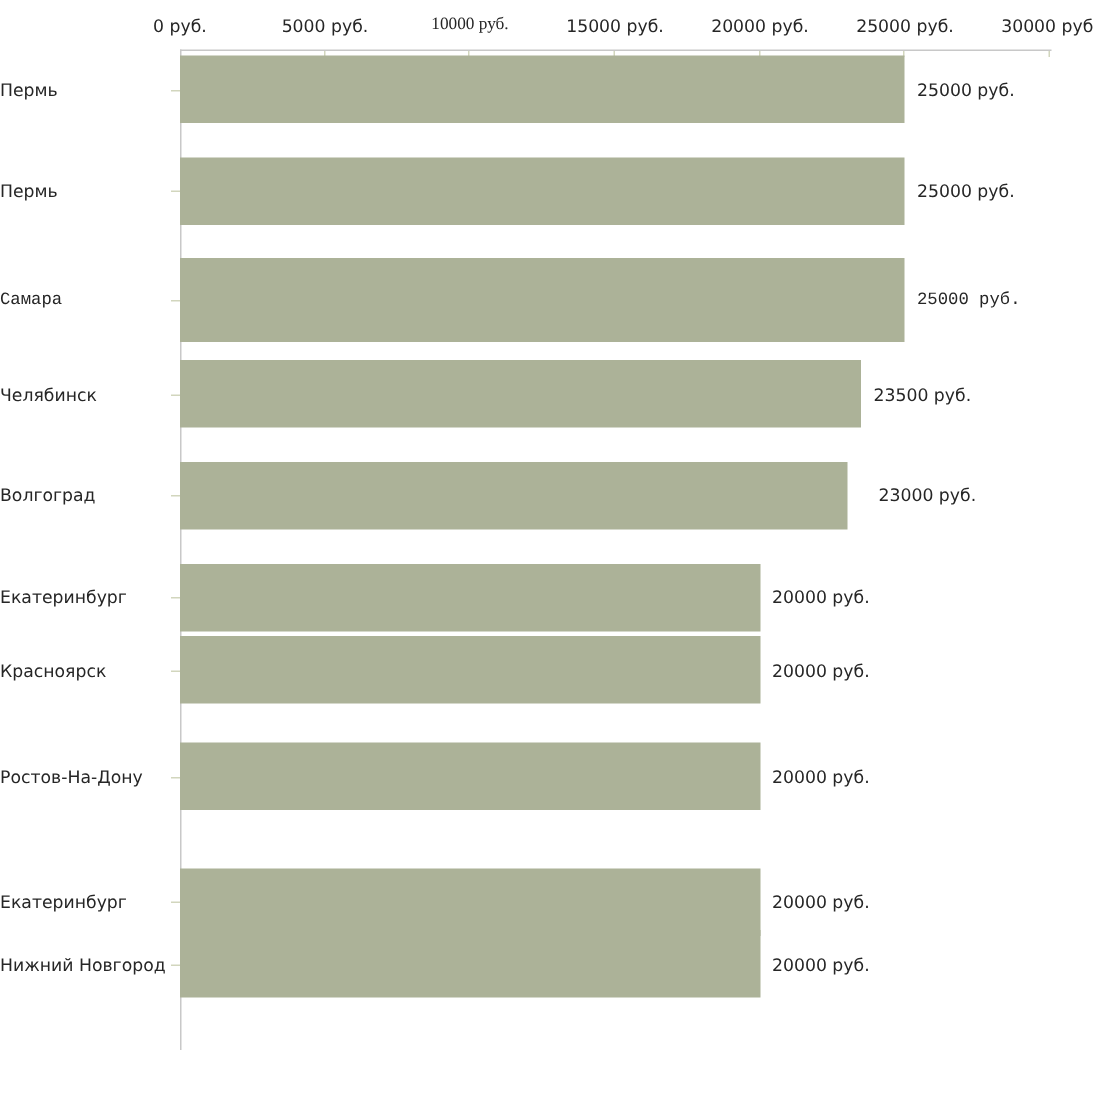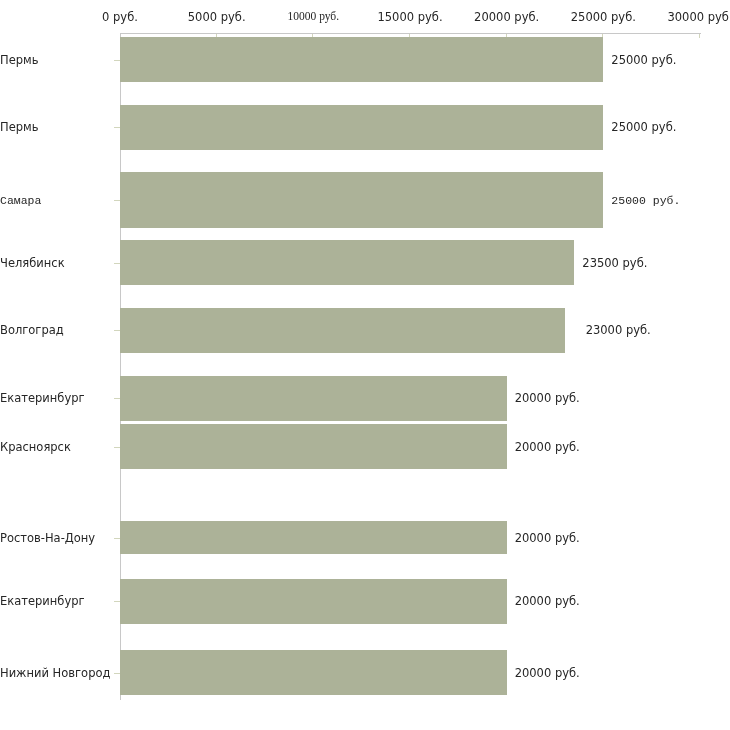--- a/index.html
+++ b/index.html
@@ -110,32 +110,32 @@
         <div class="category-tick" style="background: rgb(210, 214, 189);"></div>
         <div class="bar" style="left: 120px; width: 386.667px; background: rgb(172, 178, 152);"></div>
         <div class="value-label" style="left: 514.667px;">20000 руб.</div>
       </div>
       <div class="bar-row" style="top: 424px; height: 45px;">
         <div class="category-label">Красноярск</div>
         <div class="category-tick" style="background: rgb(210, 214, 189);"></div>
         <div class="bar" style="left: 120px; width: 386.667px; background: rgb(172, 178, 152);"></div>
         <div class="value-label" style="left: 514.667px;">20000 руб.</div>
       </div>
-      <div class="bar-row" style="top: 521px; height: 33px;">
+      <div class="bar-row" style="top: 495px; height: 45px;">
         <div class="category-label">Ростов-На-Дону</div>
         <div class="category-tick" style="background: rgb(210, 214, 189);"></div>
         <div class="bar" style="left: 120px; width: 386.667px; background: rgb(172, 178, 152);"></div>
         <div class="value-label" style="left: 514.667px;">20000 руб.</div>
       </div>
       <div class="bar-row" style="top: 578.6px; height: 45px;">
         <div class="category-label">Екатеринбург</div>
         <div class="category-tick" style="background: rgb(210, 214, 189);"></div>
         <div class="bar" style="left: 120px; width: 386.667px; background: rgb(172, 178, 152);"></div>
         <div class="value-label" style="left: 514.667px;">20000 руб.</div>
       </div>
-      <div class="bar-row" style="top: 650px; height: 45px; text-decoration: underline;">
+      <div class="bar-row" style="top: 620px; height: 45px; text-decoration: underline;">
         <div class="category-label">Нижний Новгород</div>
         <div class="category-tick" style="background: rgb(210, 214, 189);"></div>
         <div class="bar" style="left: 120px; width: 386.667px; background: rgb(172, 178, 152);"></div>
         <div class="value-label" style="left: 514.667px;">20000 руб.</div>
       </div>
     </div>
 </div>
 
 </body></html>

